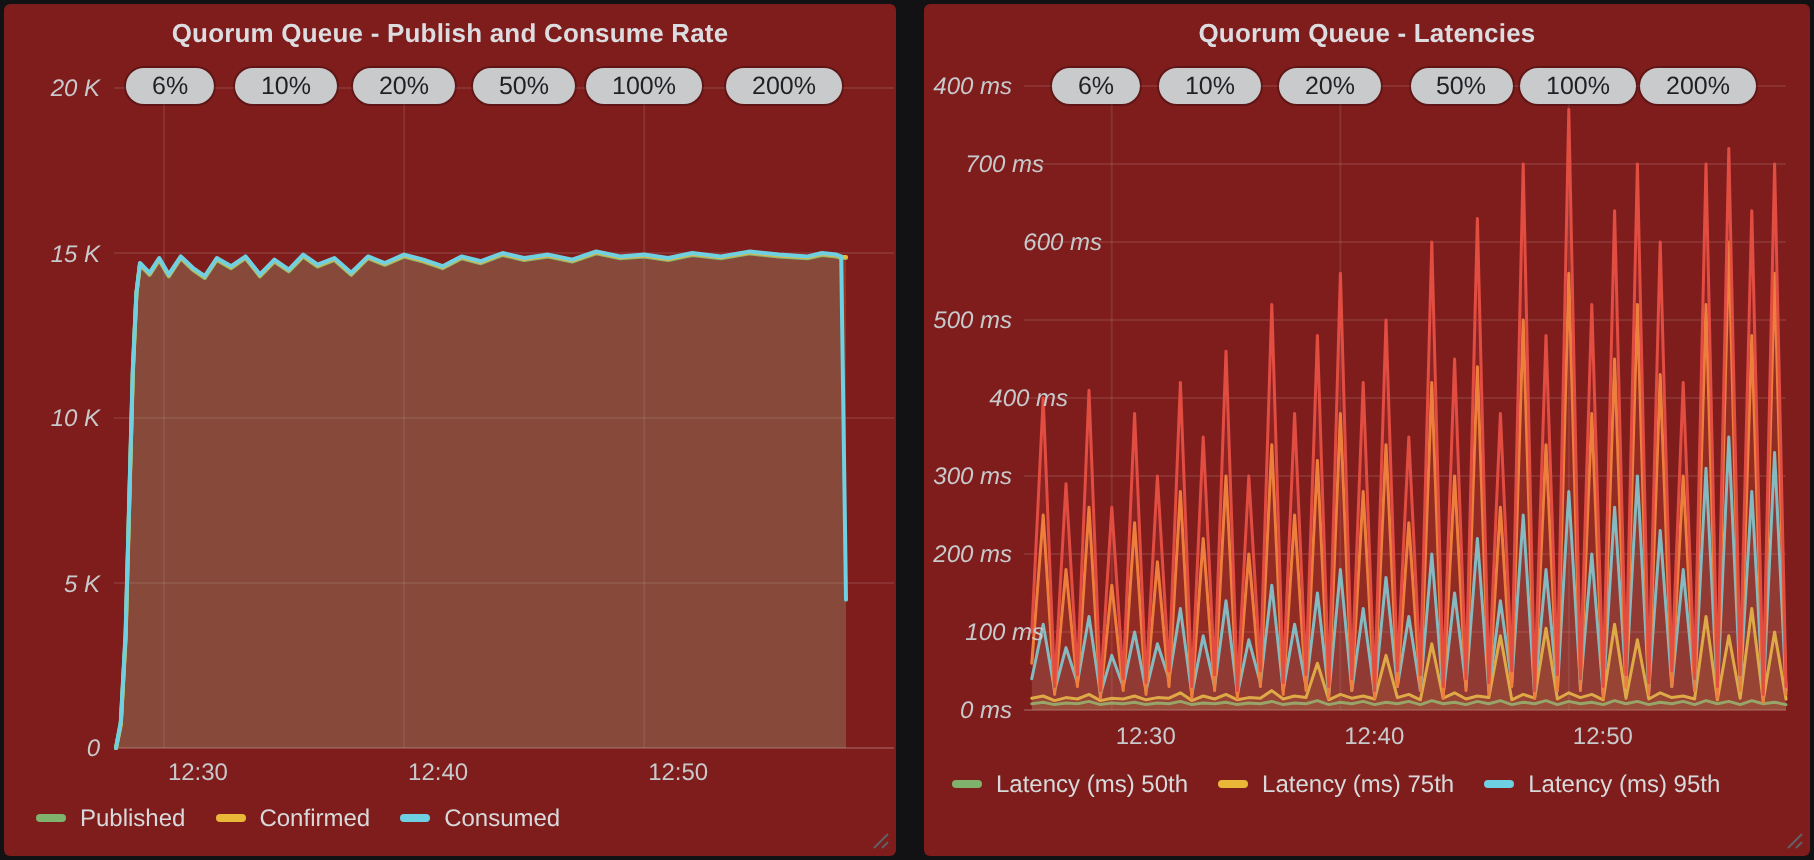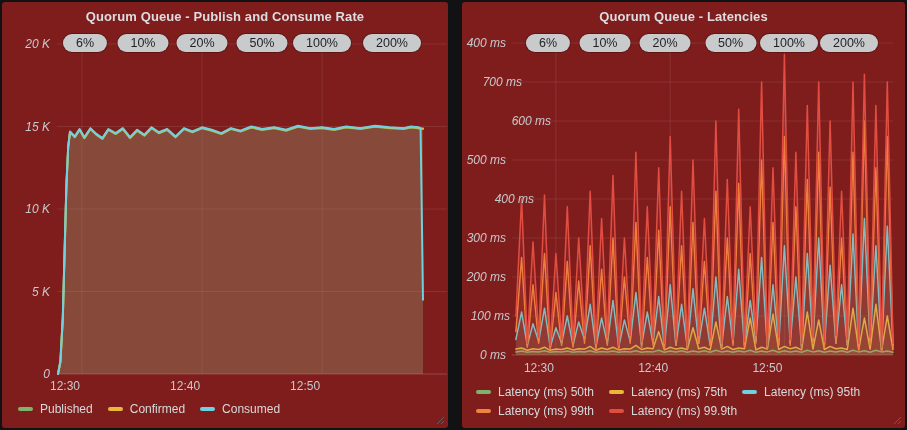--- a/index.html
+++ b/index.html
@@ -15,21 +15,21 @@
     position:absolute;top:7px;left:0;right:0;text-align:center;
     font-size:13px;font-weight:bold;color:#dcdde0;letter-spacing:.1px;
     cursor:pointer;white-space:nowrap;
   }
   .chart-svg{position:absolute;left:0;top:0;}
   .axis-y{
     position:absolute;text-align:right;font-size:12px;color:#c8c9cb;
     white-space:nowrap;line-height:14px;font-style:italic;
   }
   .axis-x{
-    position:absolute;text-align:left;font-size:12px;color:#c8c9cb;
+    position:absolute;text-align:right;font-size:12px;color:#c8c9cb;
     width:64px;margin-left:-32px;white-space:nowrap;line-height:14px;
   }
   .pill{
     position:absolute;transform:translateX(-50%);
     background:#c9cacc;color:#1e2023;
     border-radius:10px;padding:1px 13px;font-size:12.5px;line-height:16px;
     white-space:nowrap;cursor:default;box-shadow:0 0 0 1px rgba(0,0,0,.25);
   }
   .legend{position:absolute;}
   .legend-row{display:flex;align-items:center;margin-bottom:3px;}
@@ -134,36 +134,26 @@
         </div>
         <div class="legend-item">
           <span class="swatch" style="background: rgb(234, 184, 57);"></span>
           <span>Latency (ms) 75th</span>
         </div>
         <div class="legend-item">
           <span class="swatch" style="background: rgb(110, 208, 224);"></span>
           <span>Latency (ms) 95th</span>
         </div>
       </div>
-      <div class="legend-row">
-        <div class="legend-item">
-          <span class="swatch" style="background: rgb(239, 132, 60);"></span>
-          <span>Latency (ms) 99th</span>
-        </div>
-        <div class="legend-item">
-          <span class="swatch" style="background: rgb(226, 77, 66);"></span>
-          <span>Latency (ms) 99.9th</span>
-        </div>
-      </div>
     </div>
   <svg class="resize-handle" width="9" height="9">
     <path d="M8 1 L1 8 M8 5 L5 8" stroke="#606165" stroke-width="1" fill="none"></path>
   </svg>
 <div class="axis-y" style="left: 0px; width: 44px; top: 346px;">0 ms</div>
-    <div class="axis-y" style="left: 4px; width: 44px; top: 307px;">100 ms</div>
+    <div class="axis-y" style="left: 16px; width: 44px; top: 307px;">100 ms</div>
     <div class="axis-y" style="left: 0px; width: 44px; top: 268px;">200 ms</div>
     <div class="axis-y" style="left: 0px; width: 44px; top: 229px;">300 ms</div>
     <div class="axis-y" style="left: 0px; width: 44px; top: 190px; padding-left: 28px;">400 ms</div>
     <div class="axis-y" style="left: 0px; width: 44px; top: 151px;">500 ms</div>
     <div class="axis-y" style="left: 13px; width: 44px; top: 112px; padding-left: 32px;">600 ms</div>
     <div class="axis-y" style="left: 16px; width: 44px; top: 73px;">700 ms</div>
     <div class="axis-y" style="left: 0px; width: 44px; top: 34px;">400 ms</div>
     <div class="axis-x" style="left: 93.8824px; top: 359px;">12:30</div>
     <div class="axis-x" style="left: 208.16px; top: 359px;">12:40</div>
     <div class="axis-x" style="left: 322.437px; top: 359px;">12:50</div>

